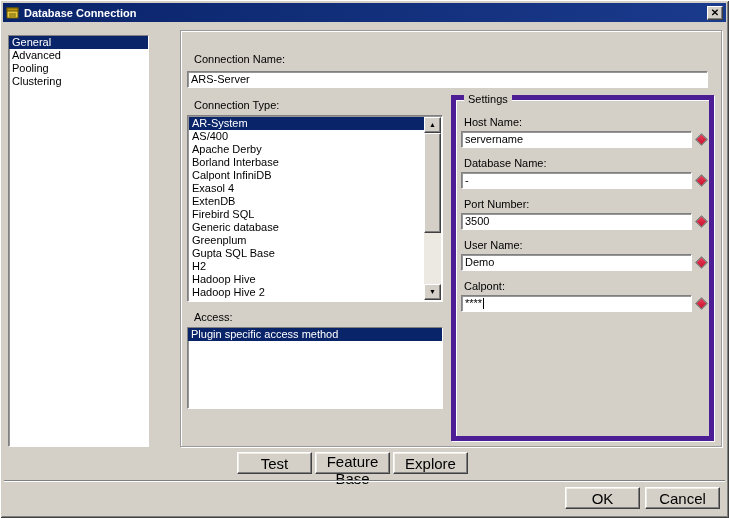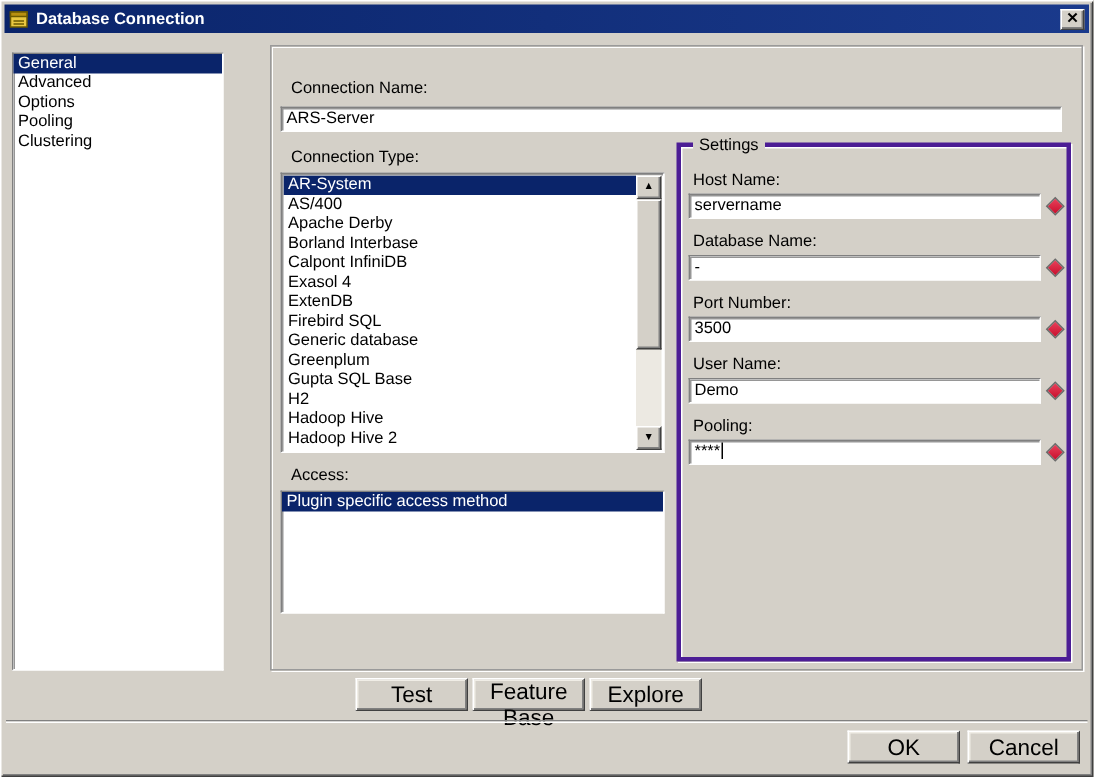--- a/index.html
+++ b/index.html
@@ -99,21 +99,21 @@
   .scroll-down { bottom: 0; }
   .scroll-thumb {
     position: absolute; left: 0; top: 16px; width: 17px; height: 100px;
     background: #d4d0c8;
     border: 1px solid; border-color: #ffffff #404040 #404040 #ffffff;
     box-shadow: inset -1px -1px 0 #808080;
   }
   
   .settings-group {
     position: absolute; left: 270px; top: 64px; width: 263px; height: 346px;
-    border: 3px solid #4c1d95;
+    border: 5px solid #4c1d95;
     box-shadow: 1px 1px 0 #ffffff, inset 1px 1px 0 #ffffff;
   }
   .settings-legend {
     position: absolute; top: -7px; left: 8px; padding: 0 4px;
     background: var(--dialog-bg, #d4d0c8); height: 13px; line-height: 13px;
   }
   .settings-fields { position: absolute; left: 5px; right: 3px; top: 16px; }
   .field { margin-bottom: 9px; }
   .field-label { height: 13px; line-height: 13px; margin-bottom: 2px; padding-left: 3px; white-space: nowrap; }
   .field-row { display: flex; align-items: center; gap: 5px; }
@@ -141,21 +141,20 @@
       <line x1="3" y1="8" x2="10" y2="8" stroke="#6b5a00" stroke-width="1"></line>
       <line x1="3" y1="10" x2="10" y2="10" stroke="#6b5a00" stroke-width="1"></line>
     </svg>
     <span class="title-text">Database Connection</span>
     <span class="close-btn">✕</span>
   </div>
 
   <div class="sidebar-list sunken" id="sidebar-list">
       <div class="list-item selected">General</div>
       <div class="list-item">Advanced</div>
-      <div class="list-item">Options</div>
       <div class="list-item">Pooling</div>
       <div class="list-item">Clustering</div>
     </div>
 
   <div class="main-panel">
 
     <div class="label conn-name-label">Connection Name:</div>
     <div class="textbox conn-name-input">
       <span>ARS-Server</span>
     </div>
@@ -215,21 +214,21 @@
             </div>
           </div>
           <div class="field">
             <div class="field-label">User Name:</div>
             <div class="field-row">
               <div class="textbox"><span>Demo</span></div>
               <span class="diamond"></span>
             </div>
           </div>
           <div class="field">
-            <div class="field-label">Pooling:</div>
+            <div class="field-label">Calpont:</div>
             <div class="field-row">
               <div class="textbox"><span>****</span><span class="caret"></span></div>
               <span class="diamond"></span>
             </div>
           </div>
         </div>
     </div>
 
   </div>
 

